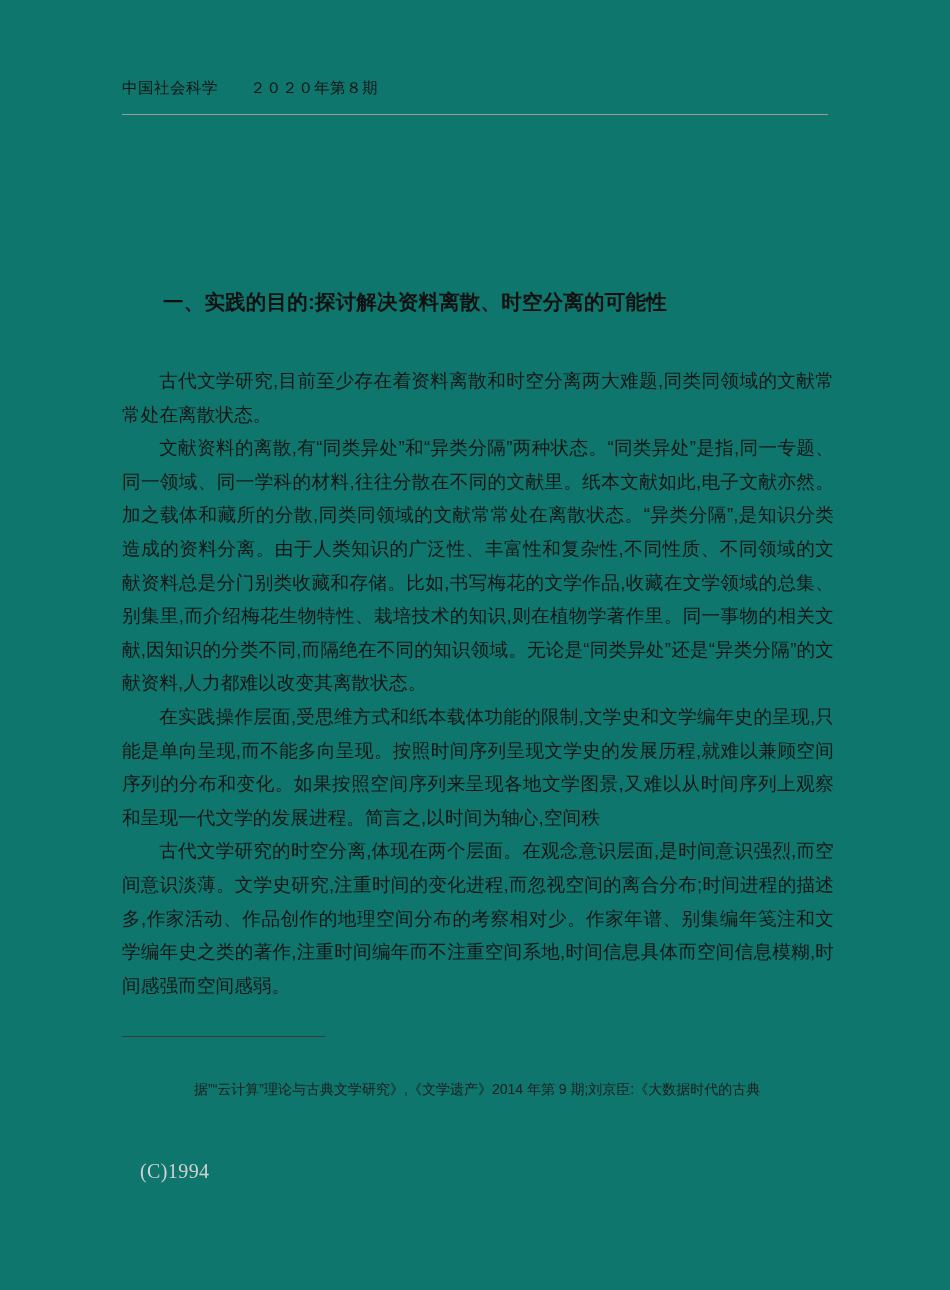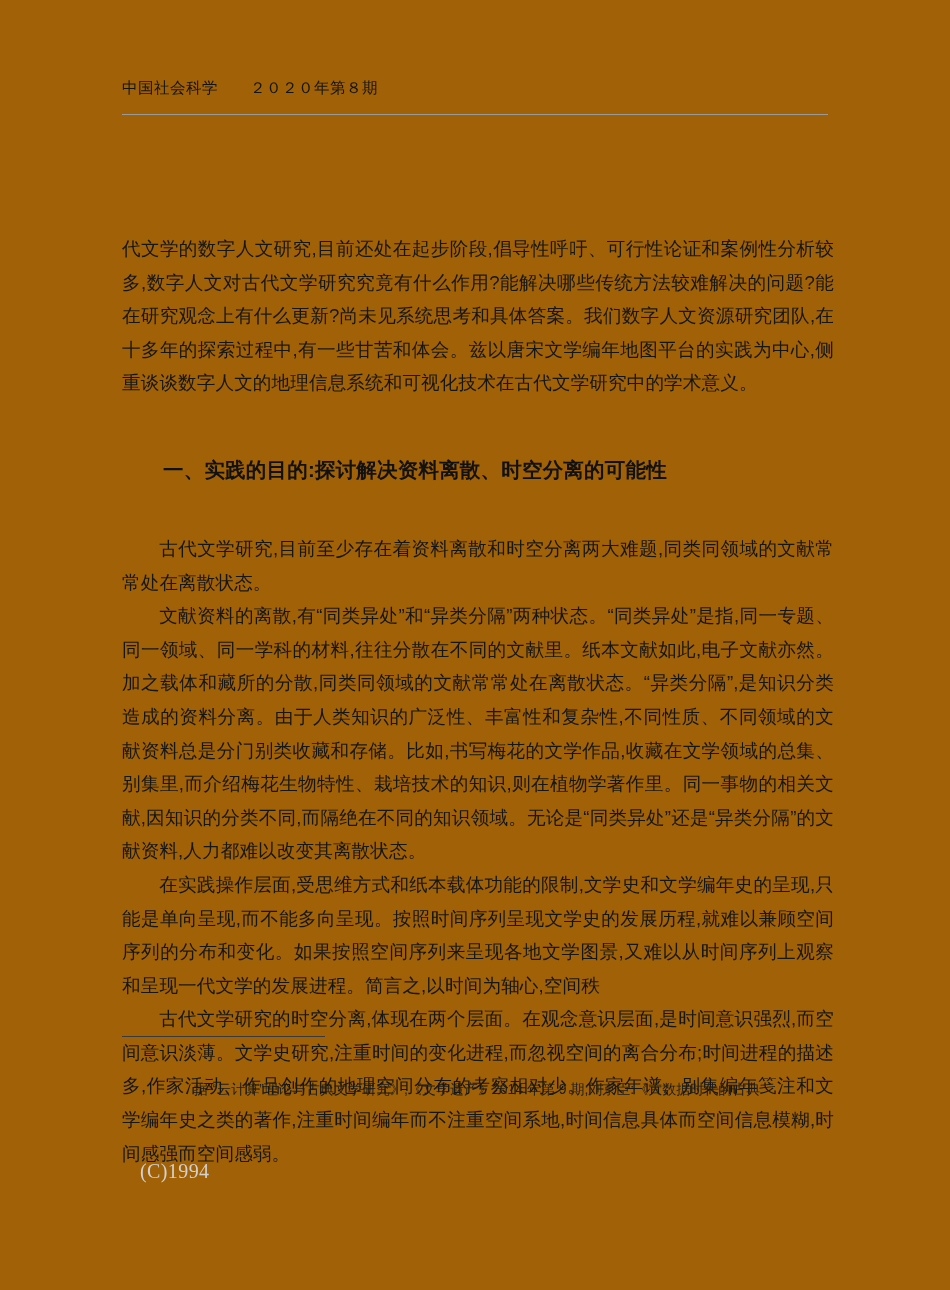--- a/index.html
+++ b/index.html
@@ -8,21 +8,21 @@
     background: #ffffff;
   }
   body {
     font-family: "Liberation Sans", "DejaVu Sans", sans-serif;
     color: #1a1a1a;
   }
   .page {
     position: relative;
     width: 950px;
     height: 1290px;
-    background: #a16207;
+    background: #0f766e;
     overflow: hidden;
     box-sizing: border-box;
   }
 
   
   .running-head {
     position: absolute;
     left: 122px;
     top: 78px;
     width: 706px;
@@ -151,21 +151,20 @@
 <div class="page">
 
   <div class="running-head">
     <div class="running-head-text">中国社会科学　　２０２０年第８期</div>
   </div>
   <div class="head-rule"></div>
 
 
   <div class="body-col">
 
-    <p class="para">代文学的数字人文研究,目前还处在起步阶段,倡导性呼吁、可行性论证和案例性分析较多,数字人文对古代文学研究究竟有什么作用?能解决哪些传统方法较难解决的问题?能在研究观念上有什么更新?尚未见系统思考和具体答案。我们数字人文资源研究团队,在十多年的探索过程中,有一些甘苦和体会。兹以唐宋文学编年地图平台的实践为中心,侧重谈谈数字人文的地理信息系统和可视化技术在古代文学研究中的学术意义。</p>
 
     <div class="gap-before-heading"></div>
 
     <h2 class="section-heading">一、实践的目的:探讨解决资料离散、时空分离的可能性</h2>
 
     <div class="gap-after-heading"></div>
 
     <p class="para indent">古代文学研究,目前至少存在着资料离散和时空分离两大难题,同类同领域的文献常常处在离散状态。</p>
 
     <p class="para indent">文献资料的离散,有“同类异处”和“异类分隔”两种状态。“同类异处”是指,同一专题、同一领域、同一学科的材料,往往分散在不同的文献里。纸本文献如此,电子文献亦然。加之载体和藏所的分散,同类同领域的文献常常处在离散状态。“异类分隔”,是知识分类造成的资料分离。由于人类知识的广泛性、丰富性和复杂性,不同性质、不同领域的文献资料总是分门别类收藏和存储。比如,书写梅花的文学作品,收藏在文学领域的总集、别集里,而介绍梅花生物特性、栽培技术的知识,则在植物学著作里。同一事物的相关文献,因知识的分类不同,而隔绝在不同的知识领域。无论是“同类异处”还是“异类分隔”的文献资料,人力都难以改变其离散状态。</p>

